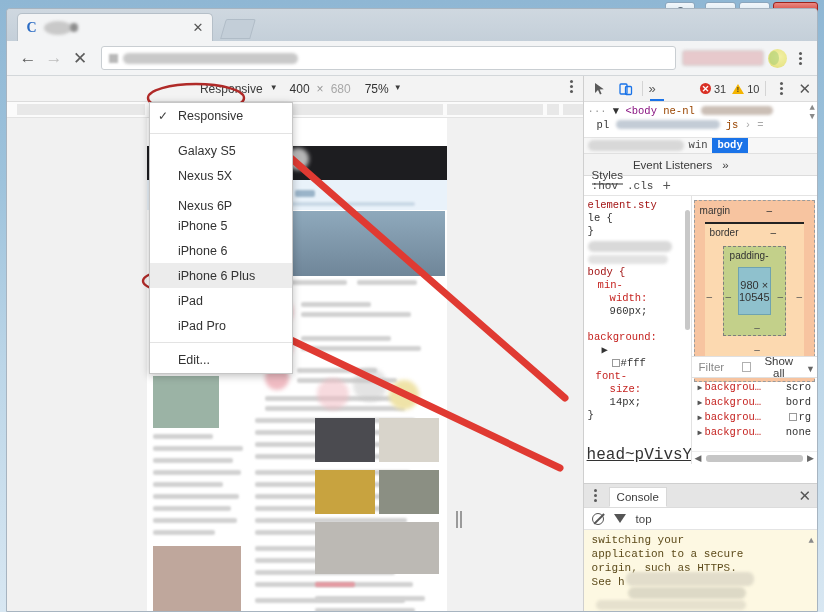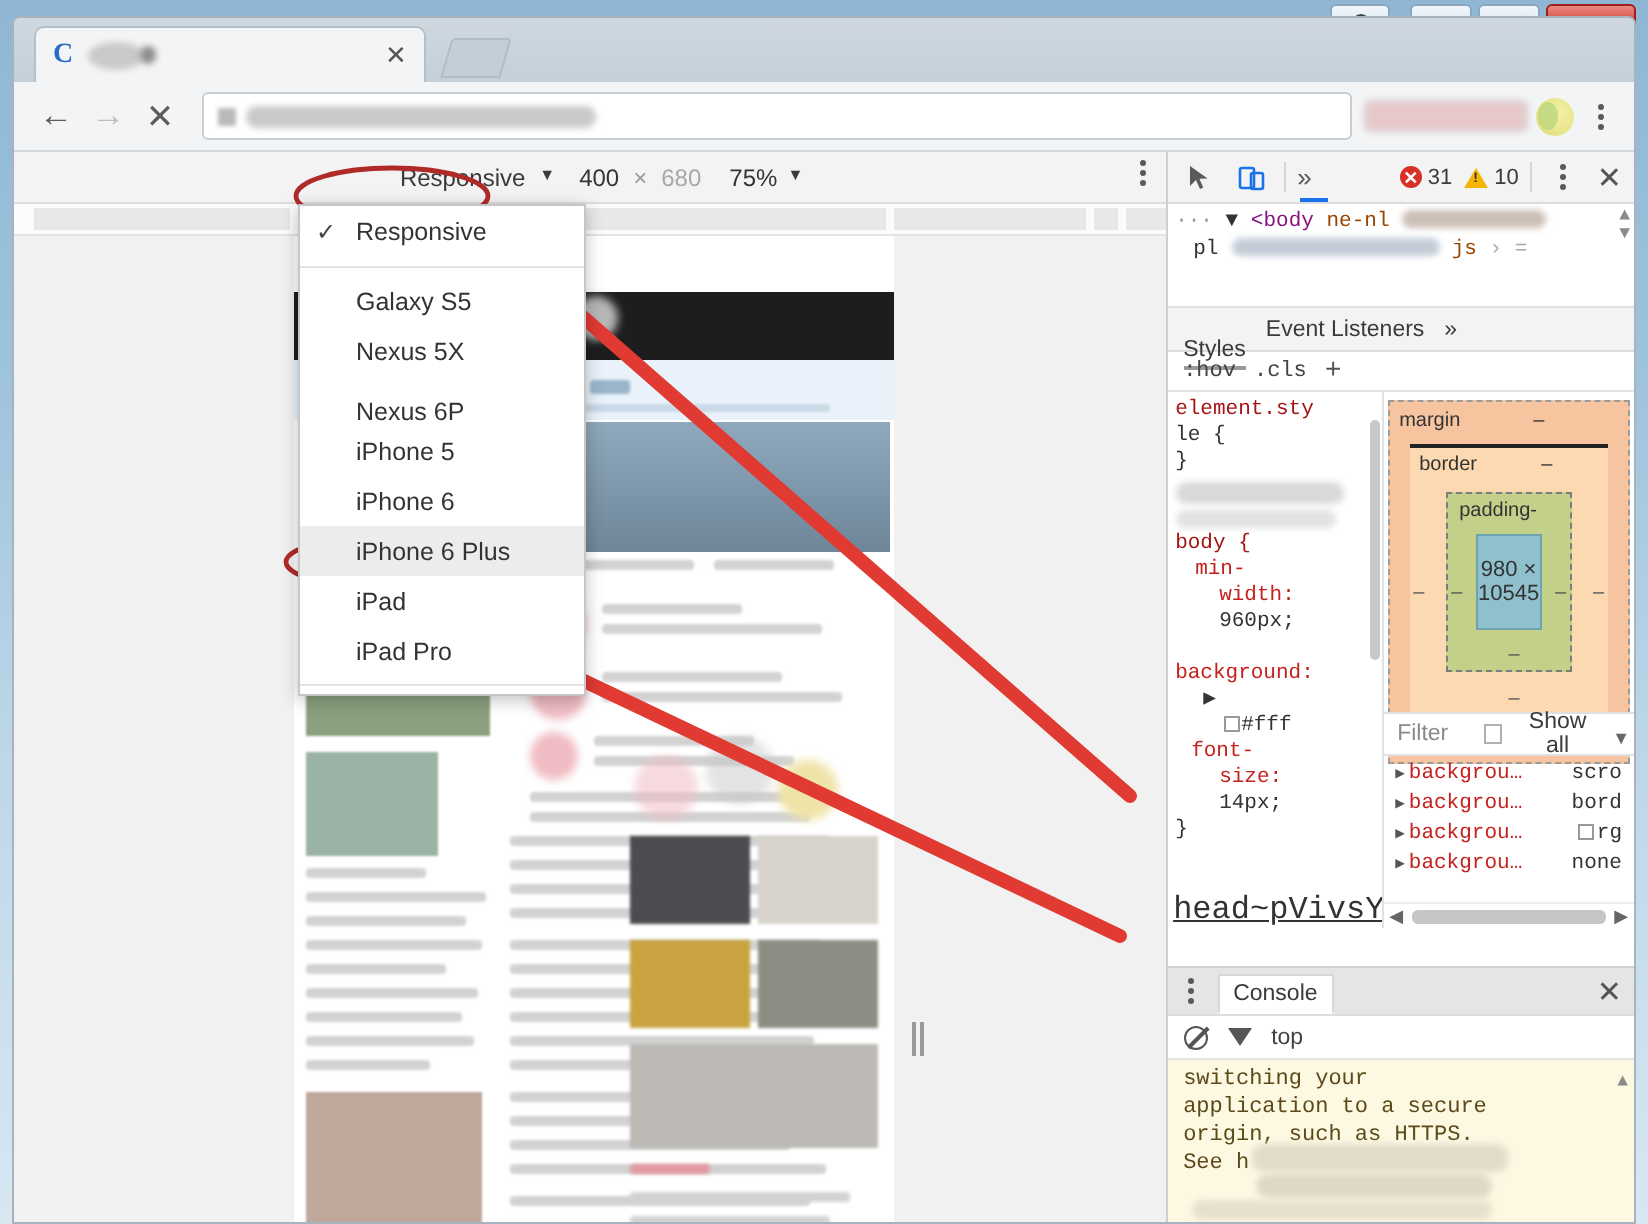--- a/index.html
+++ b/index.html
@@ -552,20 +552,21 @@
               </div>
               <div style="display: flex; align-items: center; height: 25px; font-size: 12.5px; color: rgb(51, 51, 51); padding-left: 8px;">
                 <span style="width: 20px; font-size: 12px; color: rgb(68, 68, 68);"></span>
                 <span>iPad</span>
               </div>
               <div style="display: flex; align-items: center; height: 25px; font-size: 12.5px; color: rgb(51, 51, 51); padding-left: 8px;">
                 <span style="width: 20px; font-size: 12px; color: rgb(68, 68, 68);"></span>
                 <span>iPad Pro</span>
               </div>
               <div style="height: 1px; background: rgb(227, 227, 227); margin: 4px 0px;"></div>
+              <div style="display: flex; align-items: center; height: 26px; font-size: 12.5px; color: rgb(51, 51, 51); padding-left: 28px;">Edit...</div>
             </div>
         </div>
 
       </div>
 
       <div class="right-pane">
 
         <div class="dt-topbar">
           <div class="ic-btn">
             <svg width="14" height="14" viewBox="0 0 14 14">
@@ -607,20 +608,25 @@
             <span class="blur-pill" style="display:inline-block;width:72px;height:9px;vertical-align:-1px;background:#cbbfb6;"></span>
           </div>
           <div class="dom-line">
             <span class="punct" style="margin-left:9px">pl</span>
             <span class="blur-pill" style="display:inline-block;width:104px;height:9px;vertical-align:-1px;background:#c3ccd6;"></span>
             <span class="attr">js</span>
             <span class="punct" style="color:#aaa">›</span>
             <span class="punct" style="color:#aaa">=</span>
           </div>
           <div class="scroll-arrows">▲<br>▼</div>
+          <div class="crumbs">
+            <span class="blur-pill" style="width:96px;height:11px;margin-left:4px;background:#d8d8d8;"></span>
+            <span class="crumb">win</span>
+            <span class="crumb sel">body</span>
+          </div>
         </div>
 
         <div class="style-tabs">
           <span class="tsel">Styles</span>
           <span>Event Listeners</span>
           <span>»</span>
         </div>
 
         <div class="filter-row">
           <span>:hov</span>

